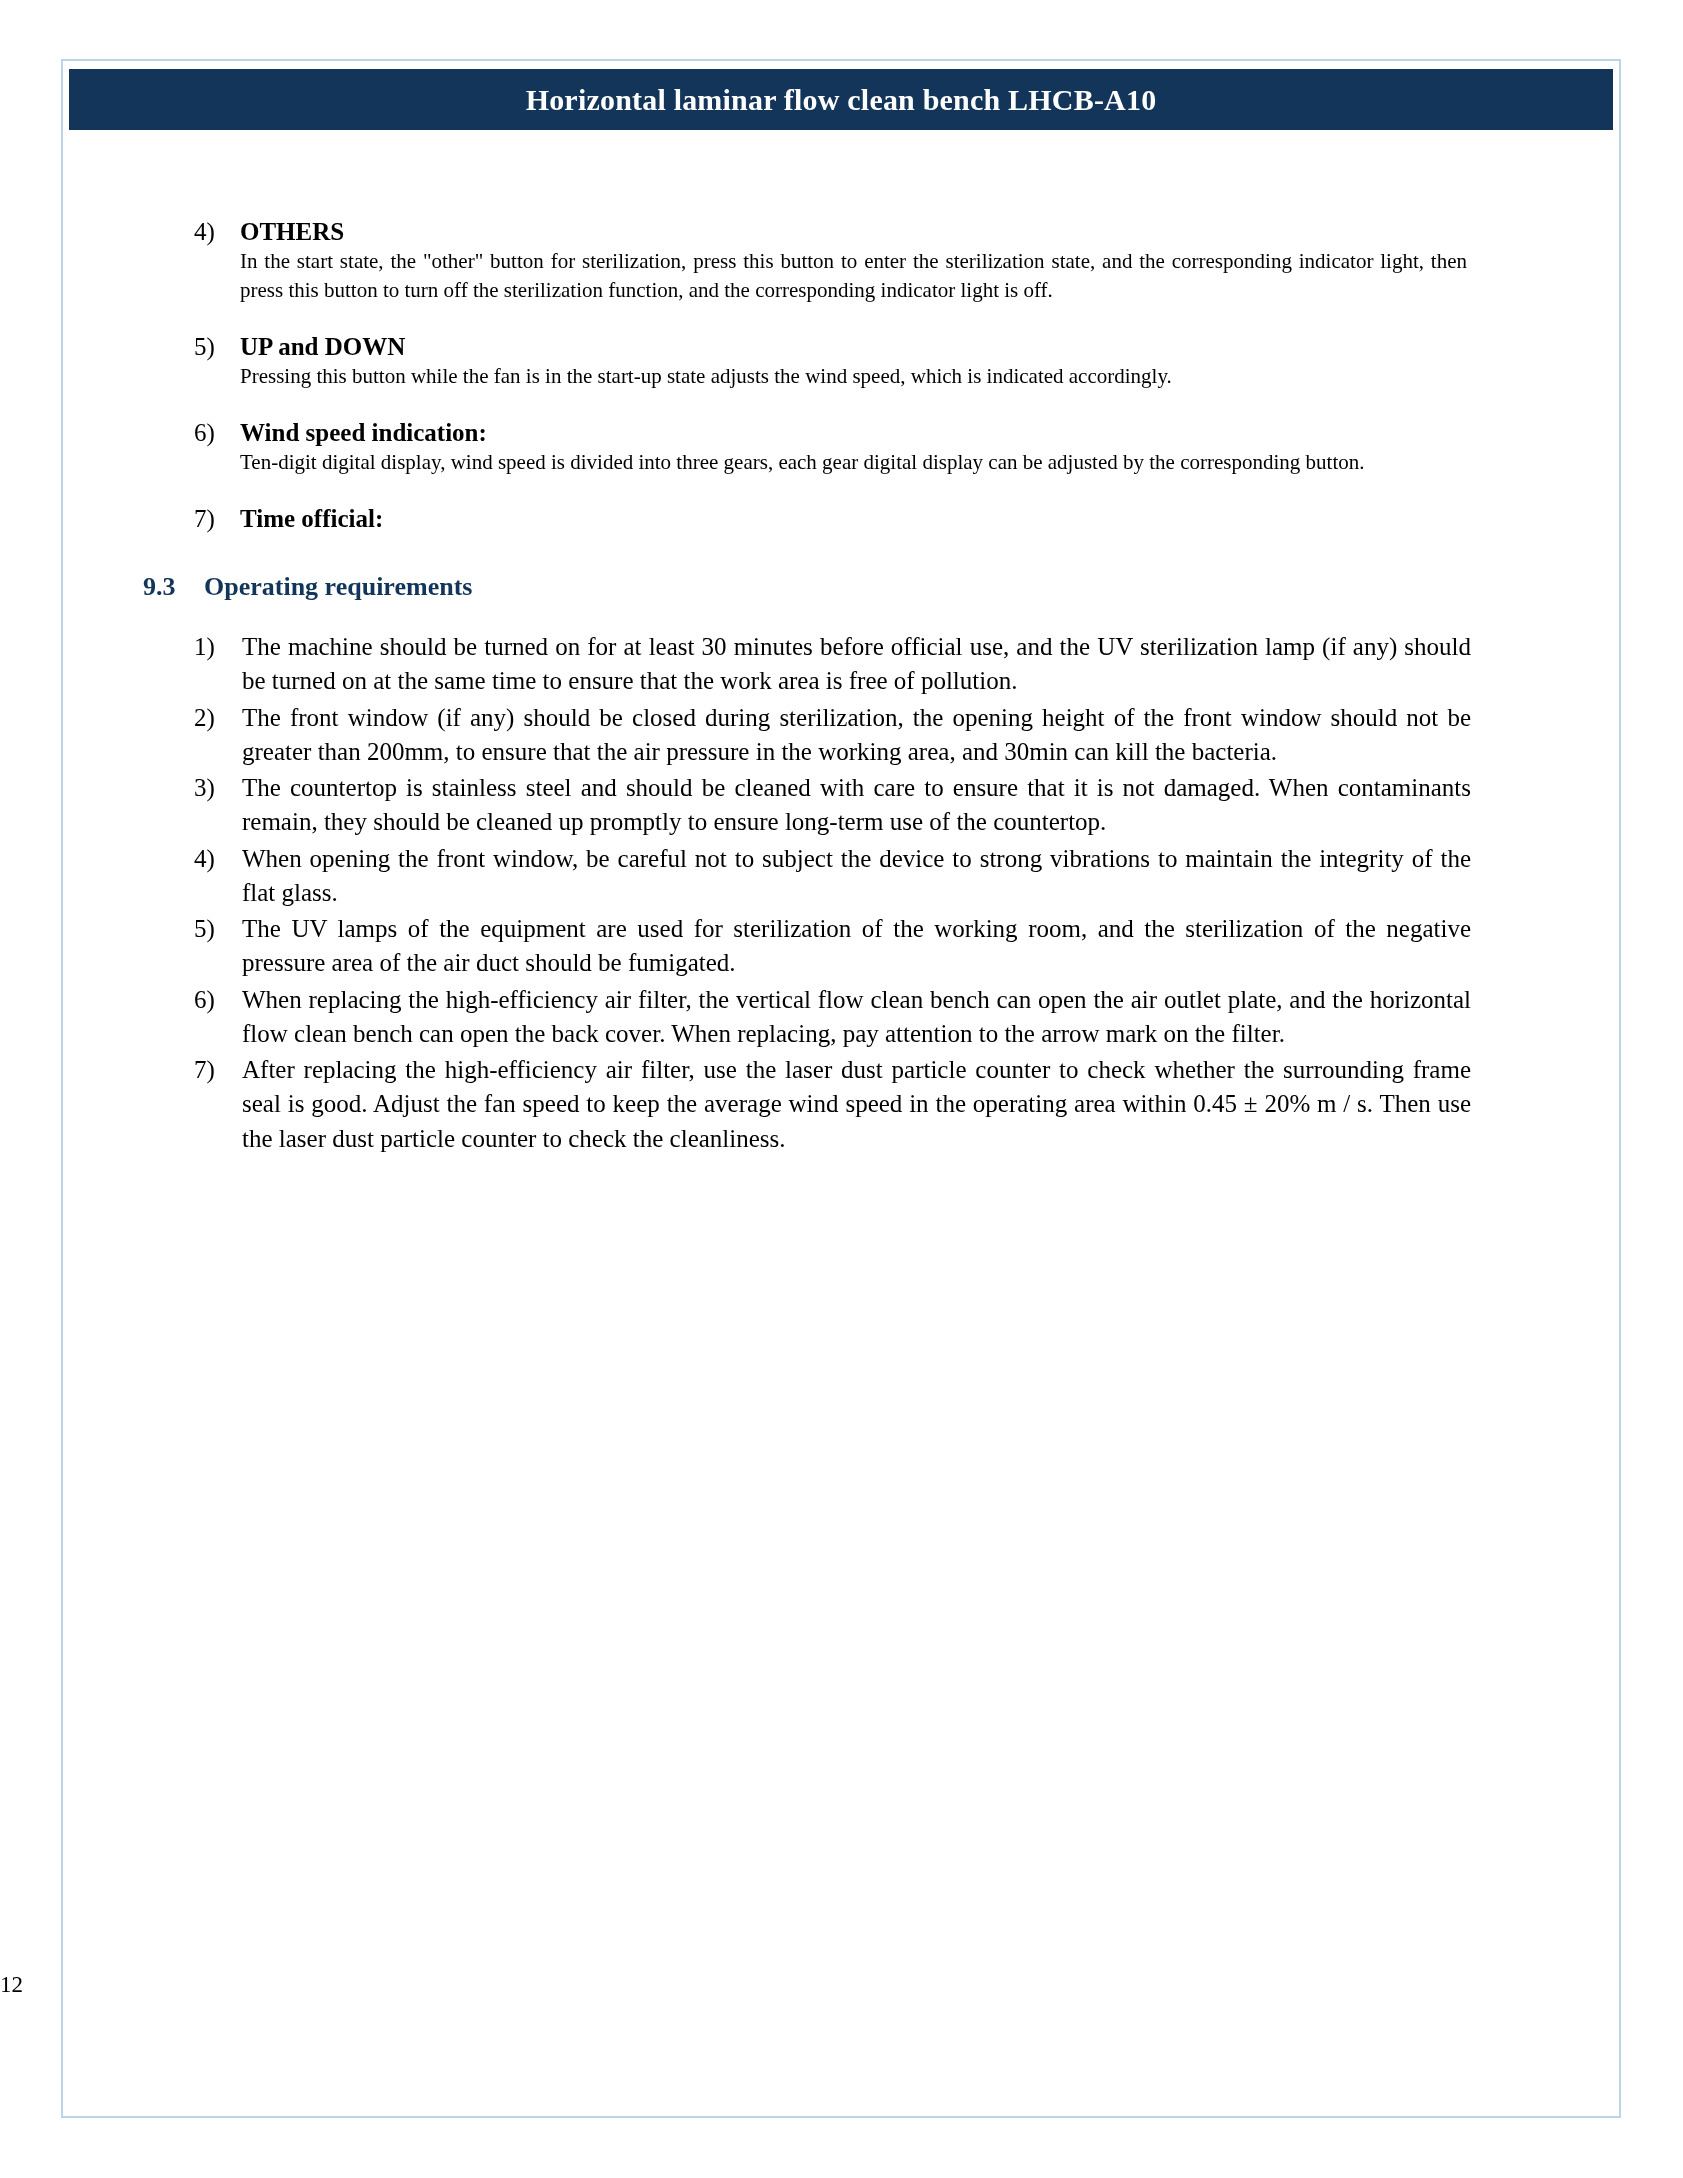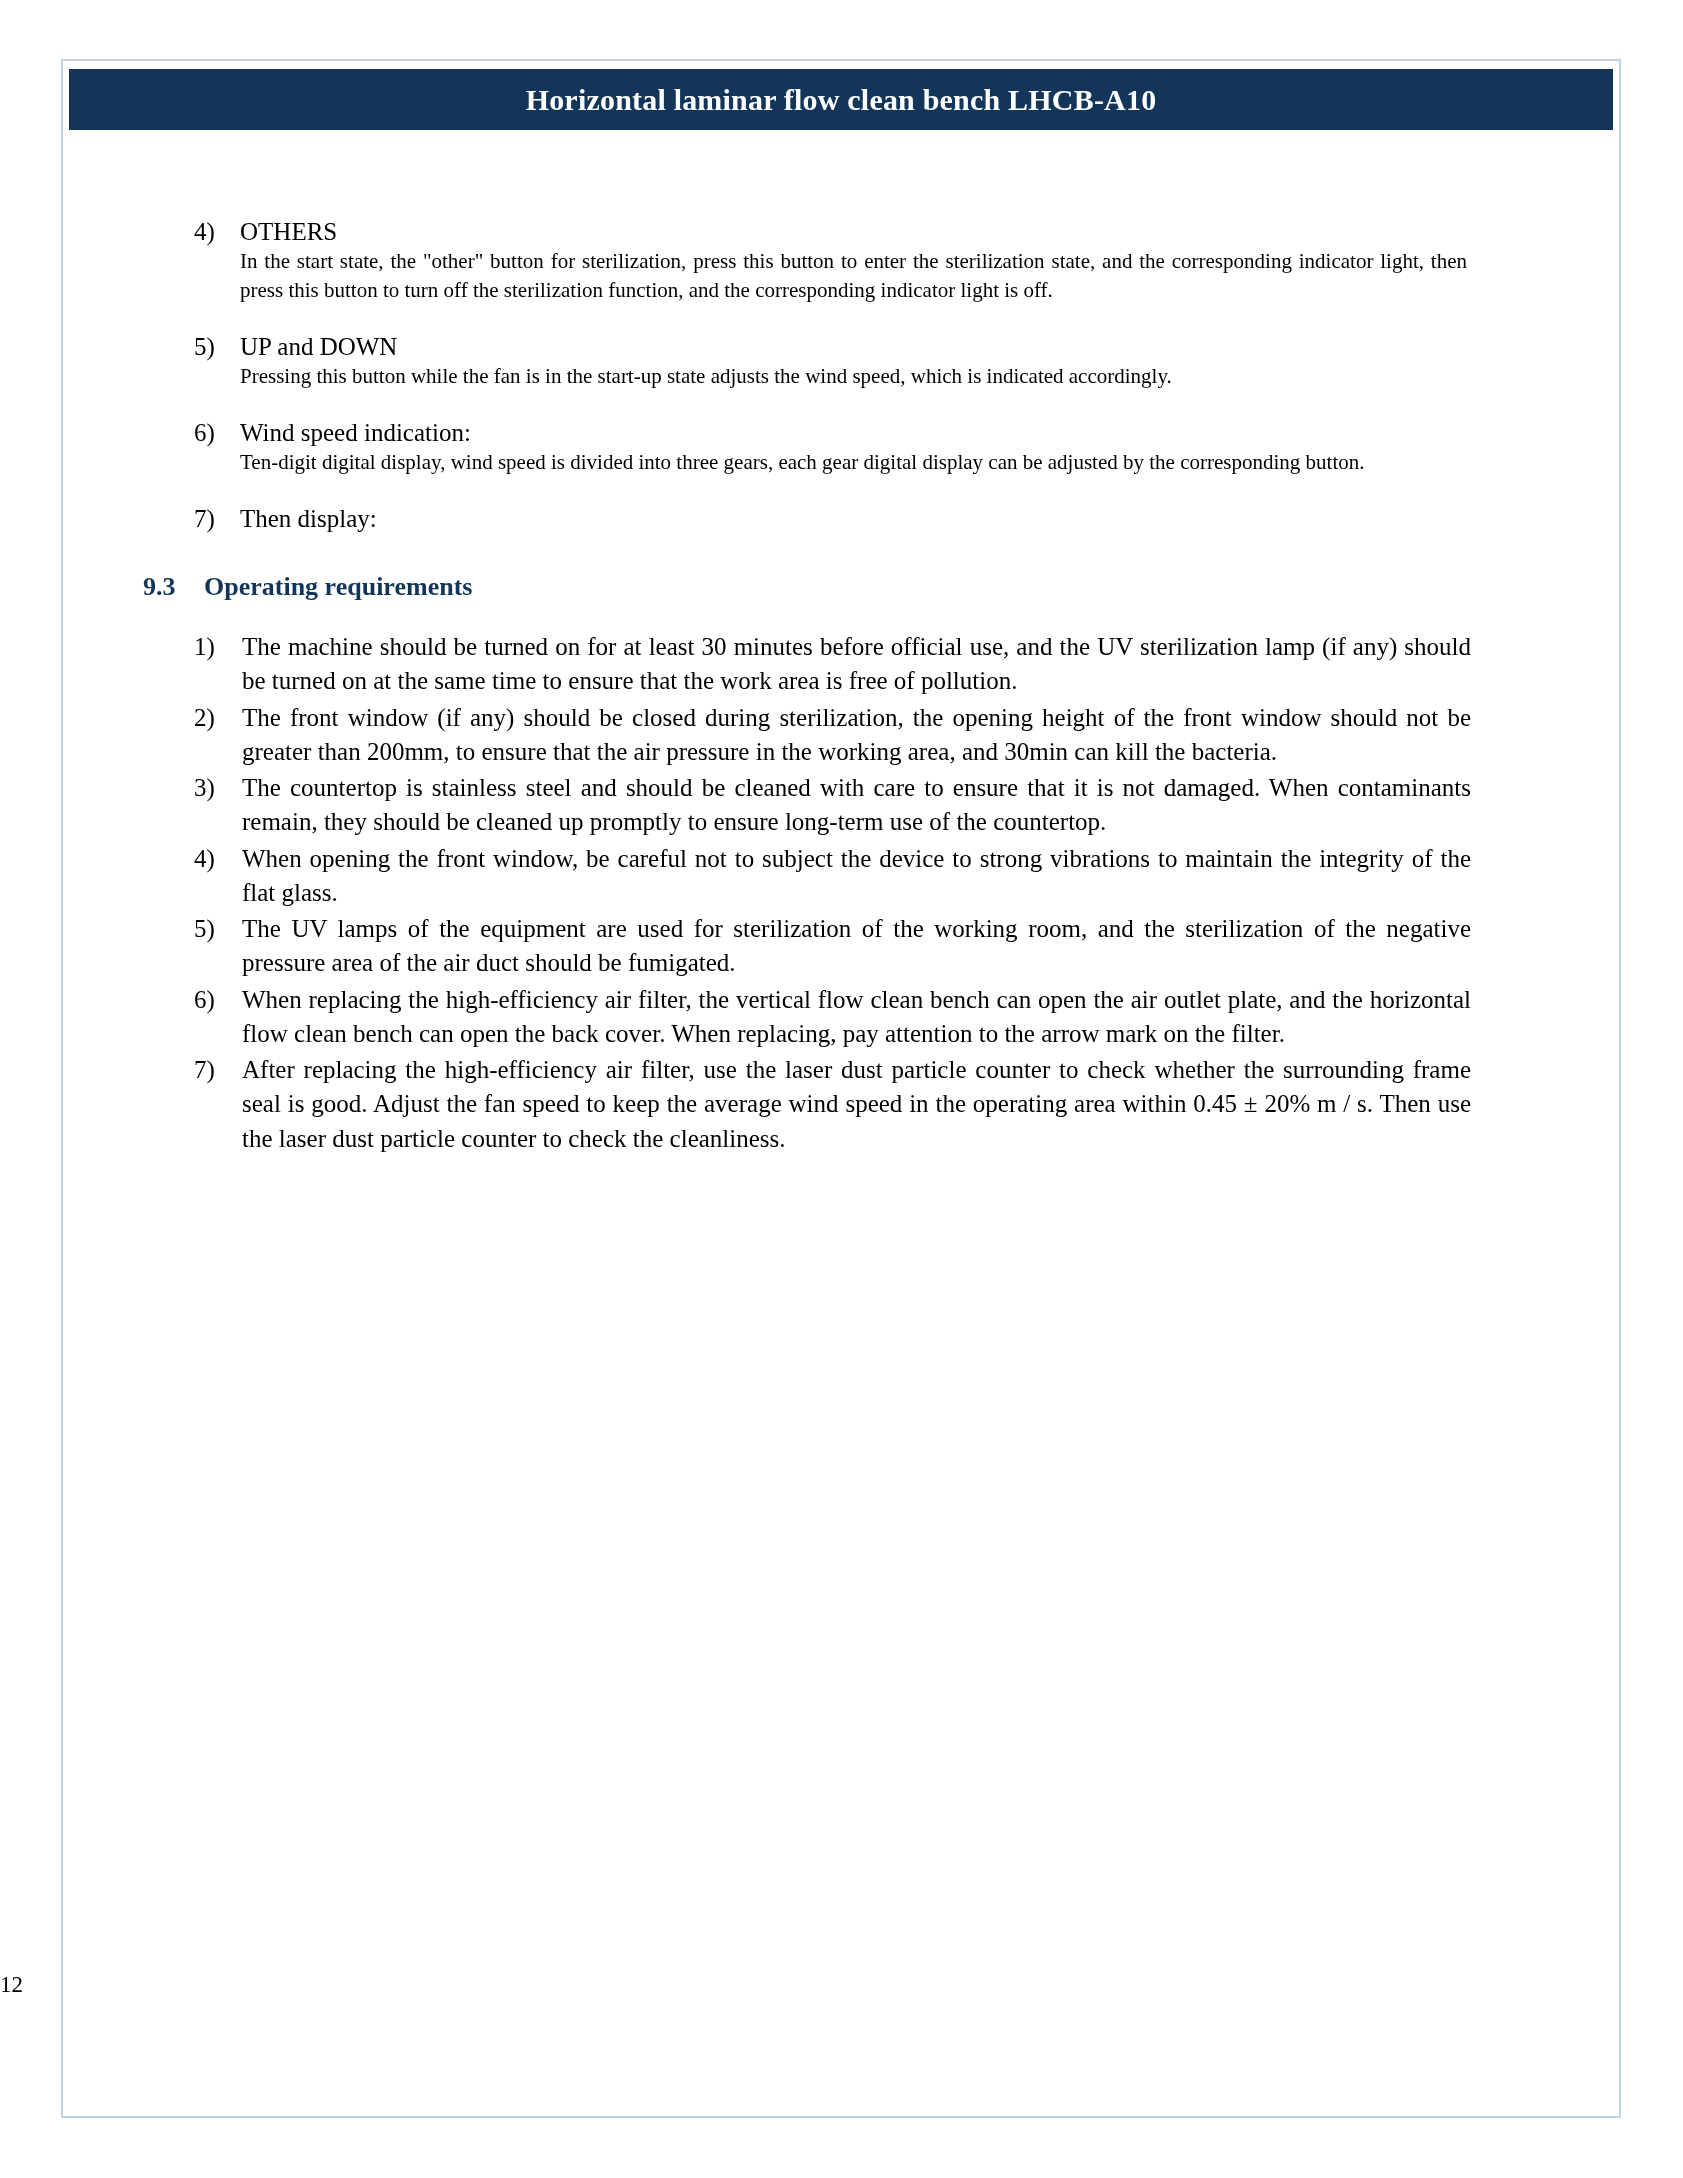--- a/index.html
+++ b/index.html
@@ -65,21 +65,21 @@
     font-weight: bold;
     line-height: 1.25;
   }
   .sub-item-num {
     width: 46px;
     flex: 0 0 46px;
     font-weight: normal;
     font-size: 25px;
   }
   .sub-item-title {
-    font-weight: normal;
+    font-weight: bold;
   }
   .sub-item-body {
     margin-left: 46px;
     font-size: 21px;
     line-height: 1.37;
     text-align: justify;
     text-justify: inter-word;
     padding-right: 4px;
   }
   .sub-item-body.nojust {
@@ -165,21 +165,21 @@
       <div class="sub-item-head">
         <span class="sub-item-num">6)</span>
         <span class="sub-item-title">Wind speed indication:</span>
       </div>
       <div class="sub-item-body">Ten-digit digital display, wind speed is divided into three gears, each gear digital display can be adjusted by the corresponding button.</div>
     </div>
 
     <div class="sub-item">
       <div class="sub-item-head">
         <span class="sub-item-num">7)</span>
-        <span class="sub-item-title">Then display:</span>
+        <span class="sub-item-title">Time official:</span>
       </div>
     </div>
 
     <div class="section-heading">
       <span class="sec-num">9.3</span>
       <span>Operating requirements</span>
     </div>
 
     <div class="req-list">
 

